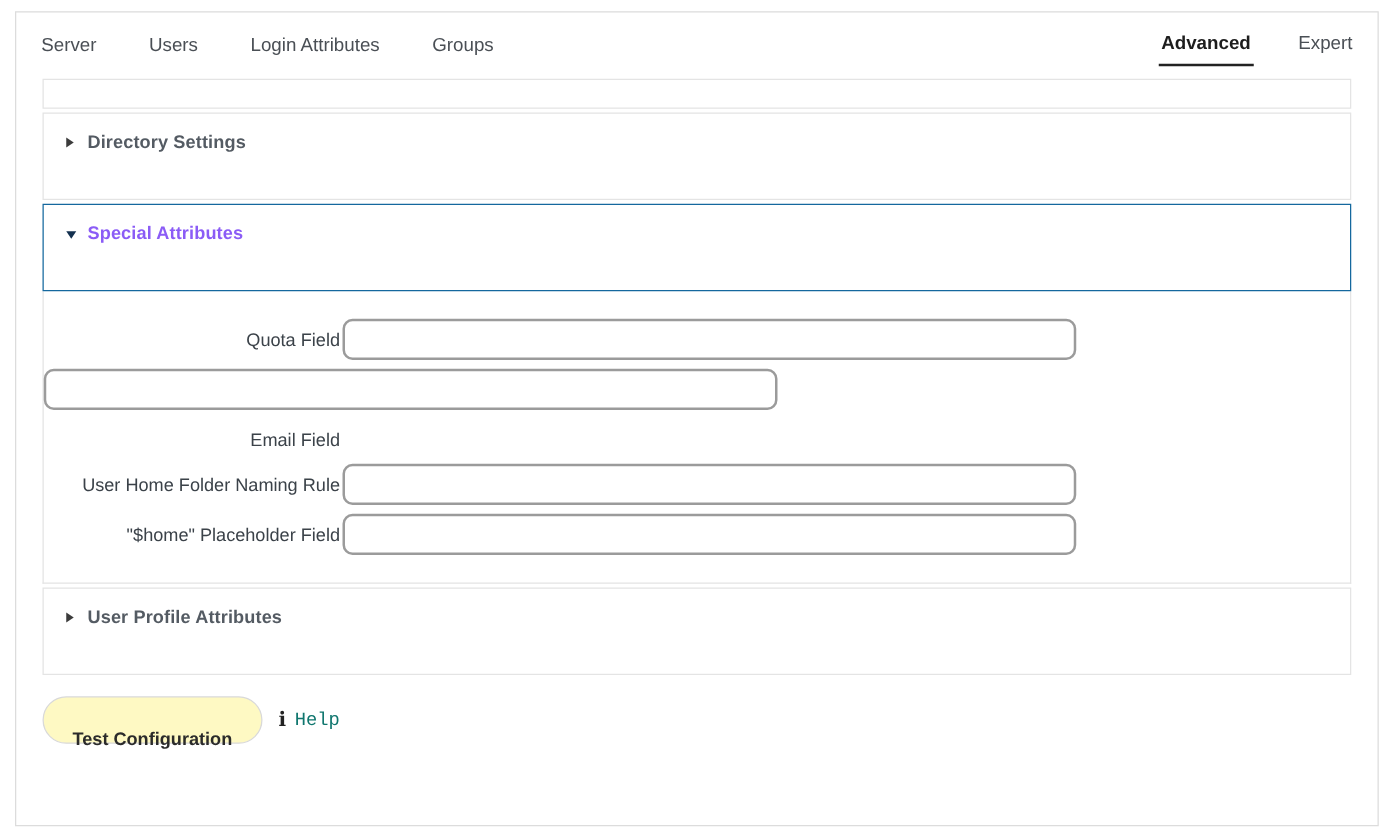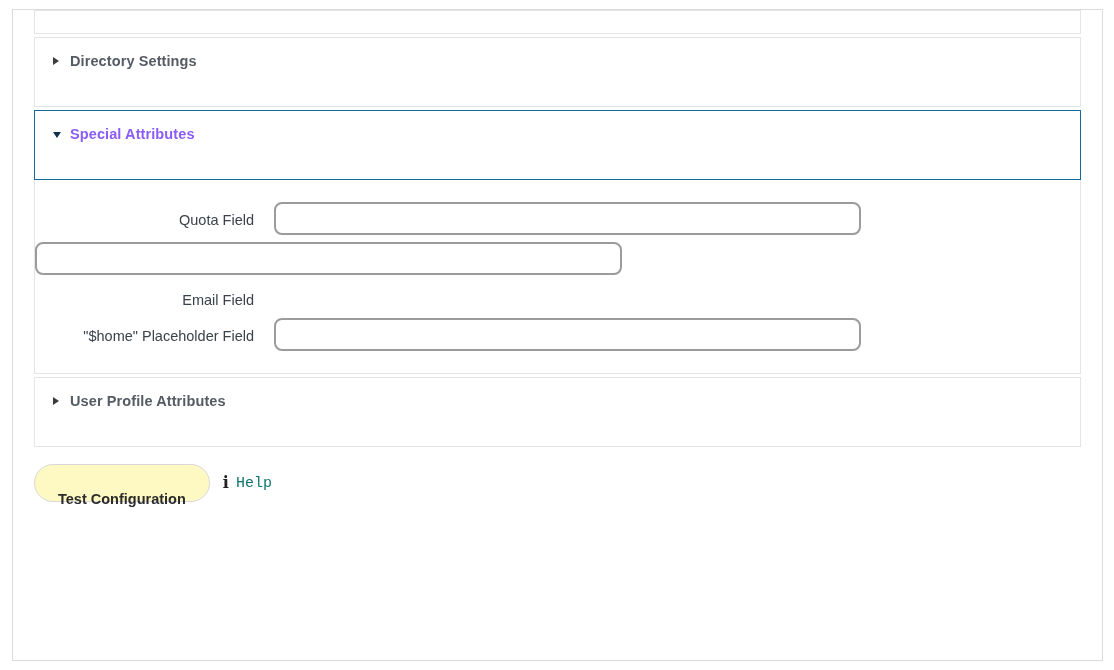--- a/index.html
+++ b/index.html
@@ -143,21 +143,21 @@
     align-items: flex-start;
     margin-bottom: 7px;
   }
   .field-row:last-child { margin-bottom: 0; }
 
   .field-label {
     width: 239px;
     text-align: right;
     font-size: 14.5px;
     color: #3b4249;
-    padding-right: 20px;
+    padding-right: 2px;
     line-height: 22px;
     padding-top: 7px;
   }
 
   .field-input {
     width: 587px;
     height: 33px;
     border: 2px solid #9b9b9b;
     border-radius: 8px;
     background: #ffffff;
@@ -213,20 +213,32 @@
     font-family: Liberation Mono, monospace;
   }
 </style>
 </head>
 <body>
 
 <div id="app">
 
   <div class="settings-shell">
 
+    <div class="tabbar">
+      <div class="tabbar-left">
+        <div class="nav-tab">Server</div>
+        <div class="nav-tab">Users</div>
+        <div class="nav-tab">Login Attributes</div>
+        <div class="nav-tab">Groups</div>
+      </div>
+      <div class="tabbar-right">
+        <div class="mode-tab active">Advanced</div>
+        <div class="mode-tab">Expert</div>
+      </div>
+    </div>
 
     <div class="sections">
 
       <div class="section">
         <div class="section-filler"></div>
       </div>
 
       <div class="section">
         <div class="section-head">
           <span class="tri right"></span>
@@ -251,20 +263,24 @@
         </div>
 
         <div class="field-row">
           <input class="field-input" type="text" value="" style="">
         </div>
 
         <div class="field-row">
           <div class="field-label">Email Field</div>
         </div>
 
+        <div class="field-row">
+          <div class="field-label">User Home Folder Naming Rule</div>
+          <input class="field-input" type="text" value="" style="">
+        </div>
 
         <div class="field-row">
           <div class="field-label">"$home" Placeholder Field</div>
           <input class="field-input" type="text" value="" style="">
         </div>
 
       </div>
 
       <div class="section">
         <div class="section-head">

